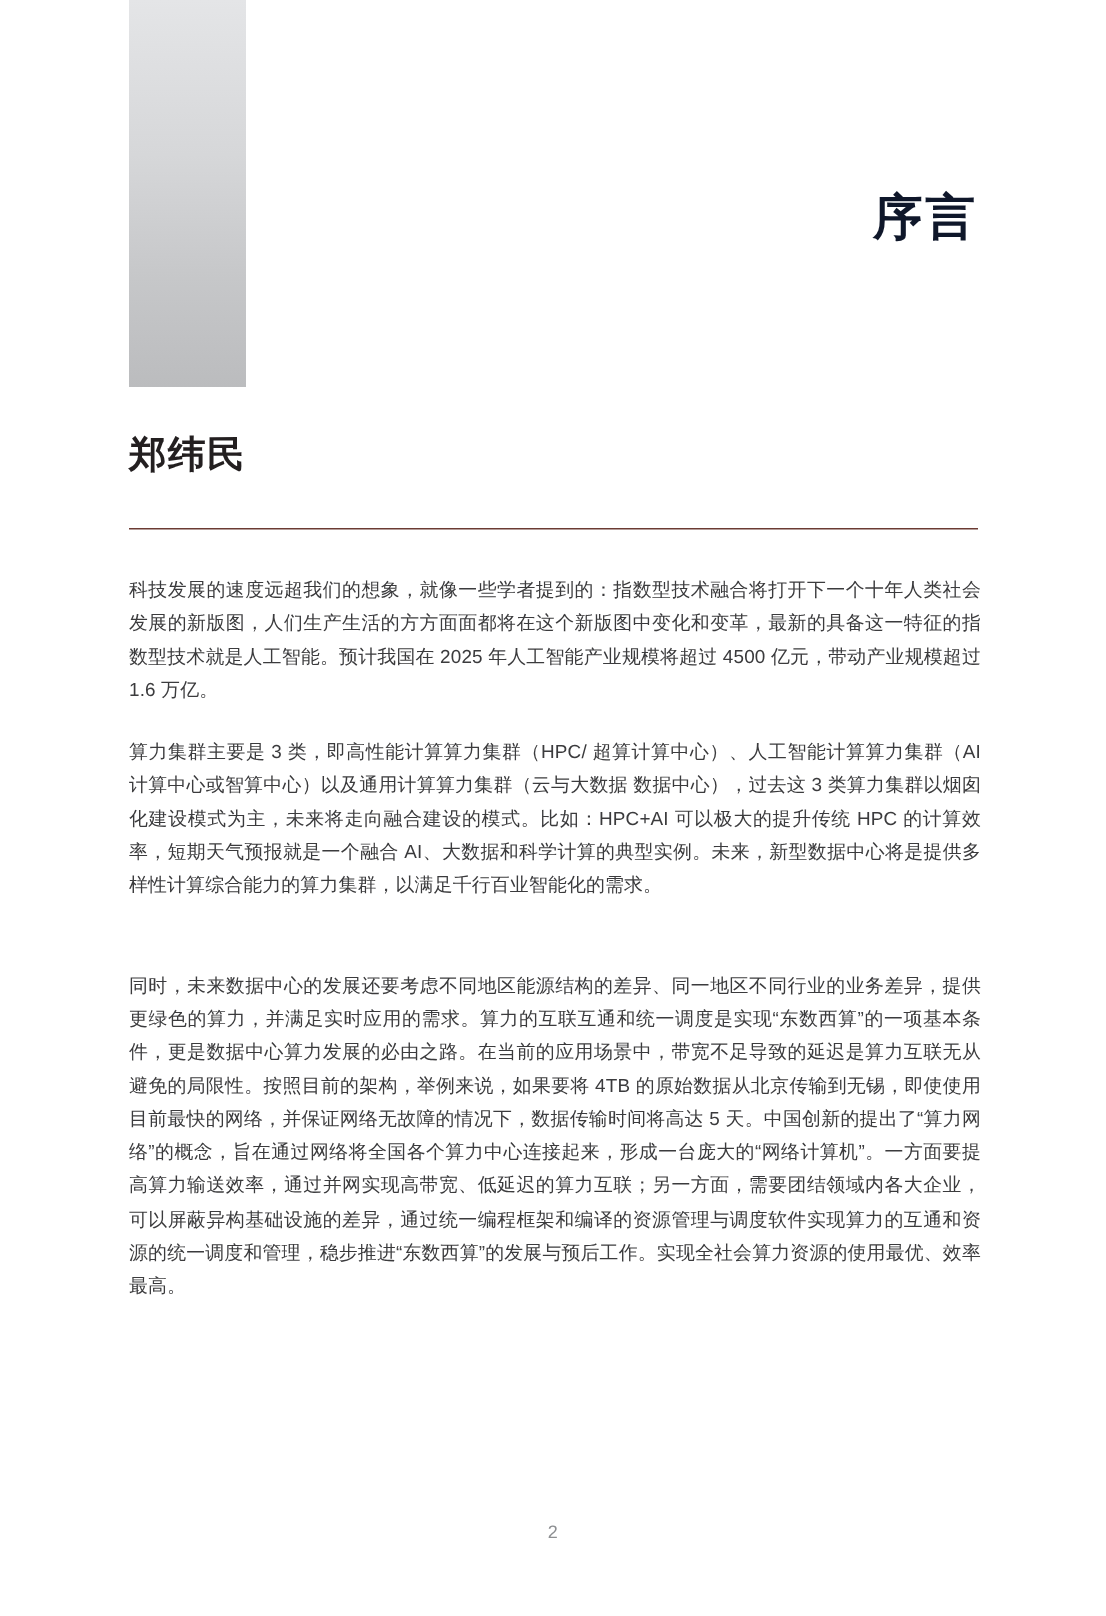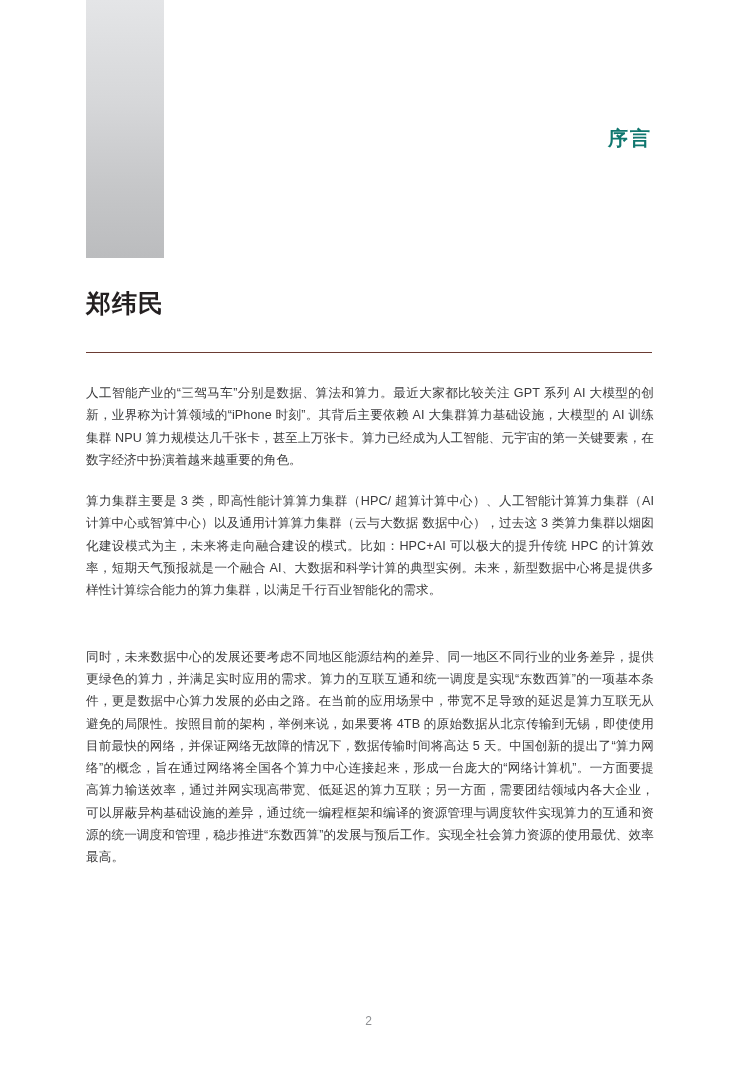--- a/index.html
+++ b/index.html
@@ -31,24 +31,24 @@
     width: 78px;
     height: 258px;
     background: linear-gradient(to bottom, #e4e5e7 0%, #d6d7d9 40%, #c6c7c9 72%, #bbbcbe 100%);
   }
 
   
   .section-title {
     position: absolute;
     right: 85px;
     top: 128px;
-    font-size: 20px;
+    font-size: 33px;
     font-weight: bold;
     letter-spacing: 2px;
-    color: #0f766e;
+    color: #0f172a;
     line-height: 1;
   }
 
   
   .author-name {
     position: absolute;
     left: 86px;
     top: 288px;
     font-size: 25px;
     font-weight: bold;
@@ -105,20 +105,20 @@
 
   <div class="gray-block"></div>
 
   <div class="section-title">序言</div>
 
   <div class="author-name">郑纬民</div>
 
   <div class="divider"></div>
 
   <div class="body-copy">
-    <p>人工智能产业的“三驾马车”分别是数据、算法和算力。最近大家都比较关注 GPT 系列 AI 大模型的创新，业界称为计算领域的“iPhone 时刻”。其背后主要依赖 AI 大集群算力基础设施，大模型的 AI 训练集群 NPU 算力规模达几千张卡，甚至上万张卡。算力已经成为人工智能、元宇宙的第一关键要素，在数字经济中扮演着越来越重要的角色。</p>
+    <p>科技发展的速度远超我们的想象，就像一些学者提到的：指数型技术融合将打开下一个十年人类社会发展的新版图，人们生产生活的方方面面都将在这个新版图中变化和变革，最新的具备这一特征的指数型技术就是人工智能。预计我国在 2025 年人工智能产业规模将超过 4500 亿元，带动产业规模超过 1.6 万亿。</p>
     <p>算力集群主要是 3 类，即高性能计算算力集群（HPC/ 超算计算中心）、人工智能计算算力集群（AI 计算中心或智算中心）以及通用计算算力集群（云与大数据 数据中心），过去这 3 类算力集群以烟囱化建设模式为主，未来将走向融合建设的模式。比如：HPC+AI 可以极大的提升传统 HPC 的计算效率，短期天气预报就是一个融合 AI、大数据和科学计算的典型实例。未来，新型数据中心将是提供多样性计算综合能力的算力集群，以满足千行百业智能化的需求。</p>
     <p>同时，未来数据中心的发展还要考虑不同地区能源结构的差异、同一地区不同行业的业务差异，提供更绿色的算力，并满足实时应用的需求。算力的互联互通和统一调度是实现“东数西算”的一项基本条件，更是数据中心算力发展的必由之路。在当前的应用场景中，带宽不足导致的延迟是算力互联无从避免的局限性。按照目前的架构，举例来说，如果要将 4TB 的原始数据从北京传输到无锡，即使使用目前最快的网络，并保证网络无故障的情况下，数据传输时间将高达 5 天。中国创新的提出了“算力网络”的概念，旨在通过网络将全国各个算力中心连接起来，形成一台庞大的“网络计算机”。一方面要提高算力输送效率，通过并网实现高带宽、低延迟的算力互联；另一方面，需要团结领域内各大企业，可以屏蔽异构基础设施的差异，通过统一编程框架和编译的资源管理与调度软件实现算力的互通和资源的统一调度和管理，稳步推进“东数西算”的发展与预后工作。实现全社会算力资源的使用最优、效率最高。</p>
   </div>
 
   <div class="page-number">2</div>
 
 </div>
 
 </body></html>

